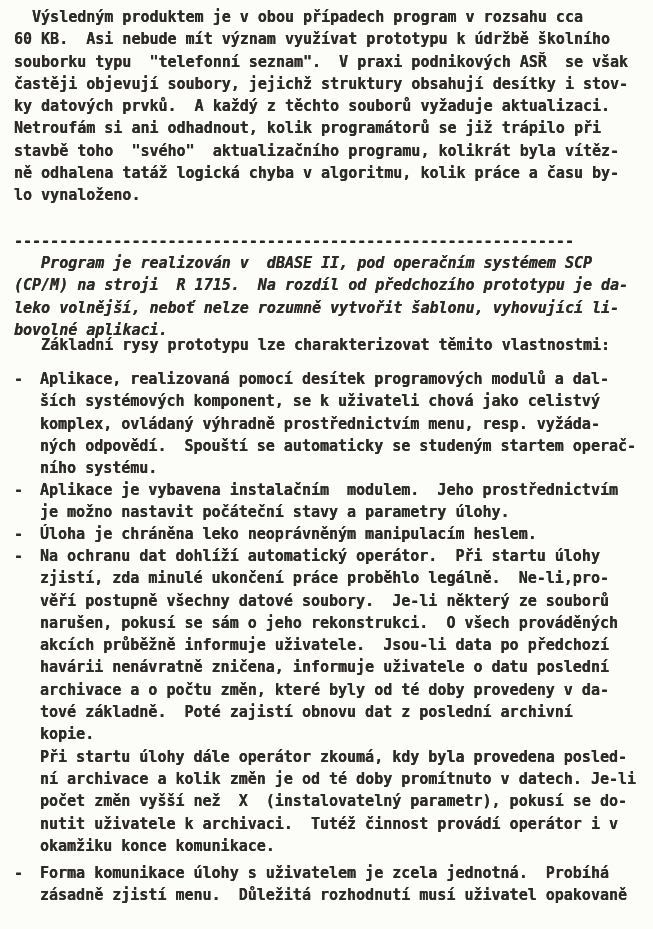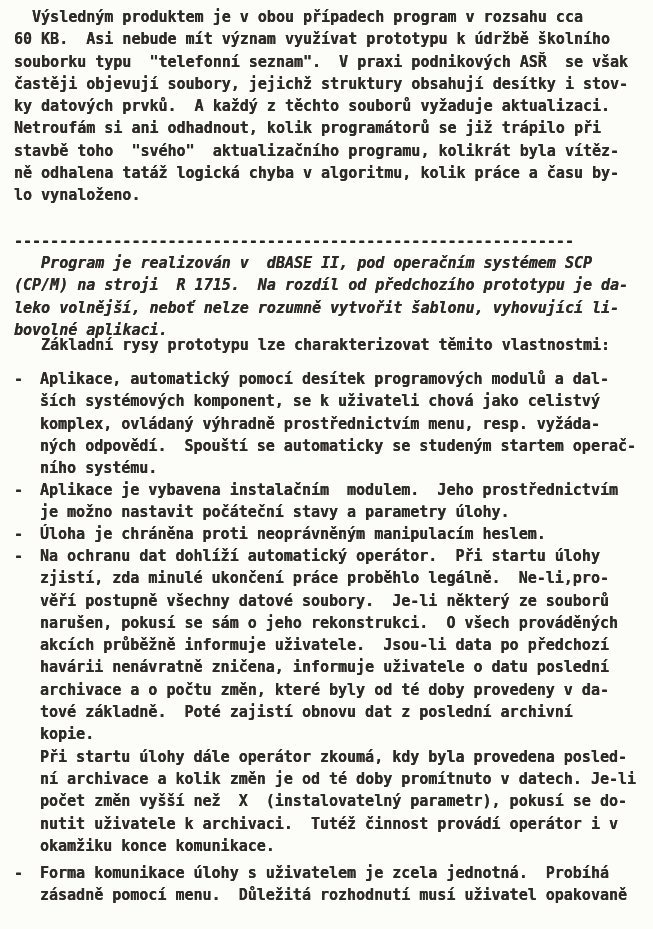--- a/index.html
+++ b/index.html
@@ -50,36 +50,36 @@
 
   <div class="block" style="top: 252px; font-style: italic;">   Program je realizován v  dBASE II, pod operačním systémem SCP
 (CP/M) na stroji  R 1715.  Na rozdíl od předchozího prototypu je da-
 leko volnější, neboť nelze rozumně vytvořit šablonu, vyhovující li-
 bovolné aplikaci.</div>
 
   <div class="block" style="top: 334px;">   Základní rysy prototypu lze charakterizovat těmito vlastnostmi:</div>
 
   <div class="block bullet-item" style="top: 368px;">
     <span class="bullet-marker">-</span>
-    <div class="bullet-text">Aplikace, automatický pomocí desítek programových modulů a dal-
+    <div class="bullet-text">Aplikace, realizovaná pomocí desítek programových modulů a dal-
 ších systémových komponent, se k uživateli chová jako celistvý
 komplex, ovládaný výhradně prostřednictvím menu, resp. vyžáda-
 ných odpovědí.  Spouští se automaticky se studeným startem operač-
 ního systému.</div>
   </div>
 
   <div class="block bullet-item" style="top: 479px;">
     <span class="bullet-marker">-</span>
     <div class="bullet-text">Aplikace je vybavena instalačním  modulem.  Jeho prostřednictvím
 je možno nastavit počáteční stavy a parametry úlohy.</div>
   </div>
 
   <div class="block bullet-item" style="top: 523px;">
     <span class="bullet-marker">-</span>
-    <div class="bullet-text">Úloha je chráněna proti neoprávněným manipulacím heslem.</div>
+    <div class="bullet-text">Úloha je chráněna leko neoprávněným manipulacím heslem.</div>
   </div>
 
   <div class="block bullet-item" style="top: 545px;">
     <span class="bullet-marker">-</span>
     <div class="bullet-text">Na ochranu dat dohlíží automatický operátor.  Při startu úlohy
 zjistí, zda minulé ukončení práce proběhlo legálně.  Ne-li,pro-
 věří postupně všechny datové soubory.  Je-li některý ze souborů
 narušen, pokusí se sám o jeho rekonstrukci.  O všech prováděných
 akcích průběžně informuje uživatele.  Jsou-li data po předchozí
 havárii nenávratně zničena, informuje uživatele o datu poslední
@@ -89,16 +89,16 @@
 Při startu úlohy dále operátor zkoumá, kdy byla provedena posled-
 ní archivace a kolik změn je od té doby promítnuto v datech. Je-li
 počet změn vyšší než  X  (instalovatelný parametr), pokusí se do-
 nutit uživatele k archivaci.  Tutéž činnost provádí operátor i v
 okamžiku konce komunikace.</div>
   </div>
 
   <div class="block bullet-item" style="top: 862px;">
     <span class="bullet-marker">-</span>
     <div class="bullet-text">Forma komunikace úlohy s uživatelem je zcela jednotná.  Probíhá
-zásadně pomocí menu.  Důležitá rozhodnutí musí uživatel opakovaně</div>
+zásadně zjistí menu.  Důležitá rozhodnutí musí uživatel opakovaně</div>
   </div>
 
 </div>
 
 </body></html>

